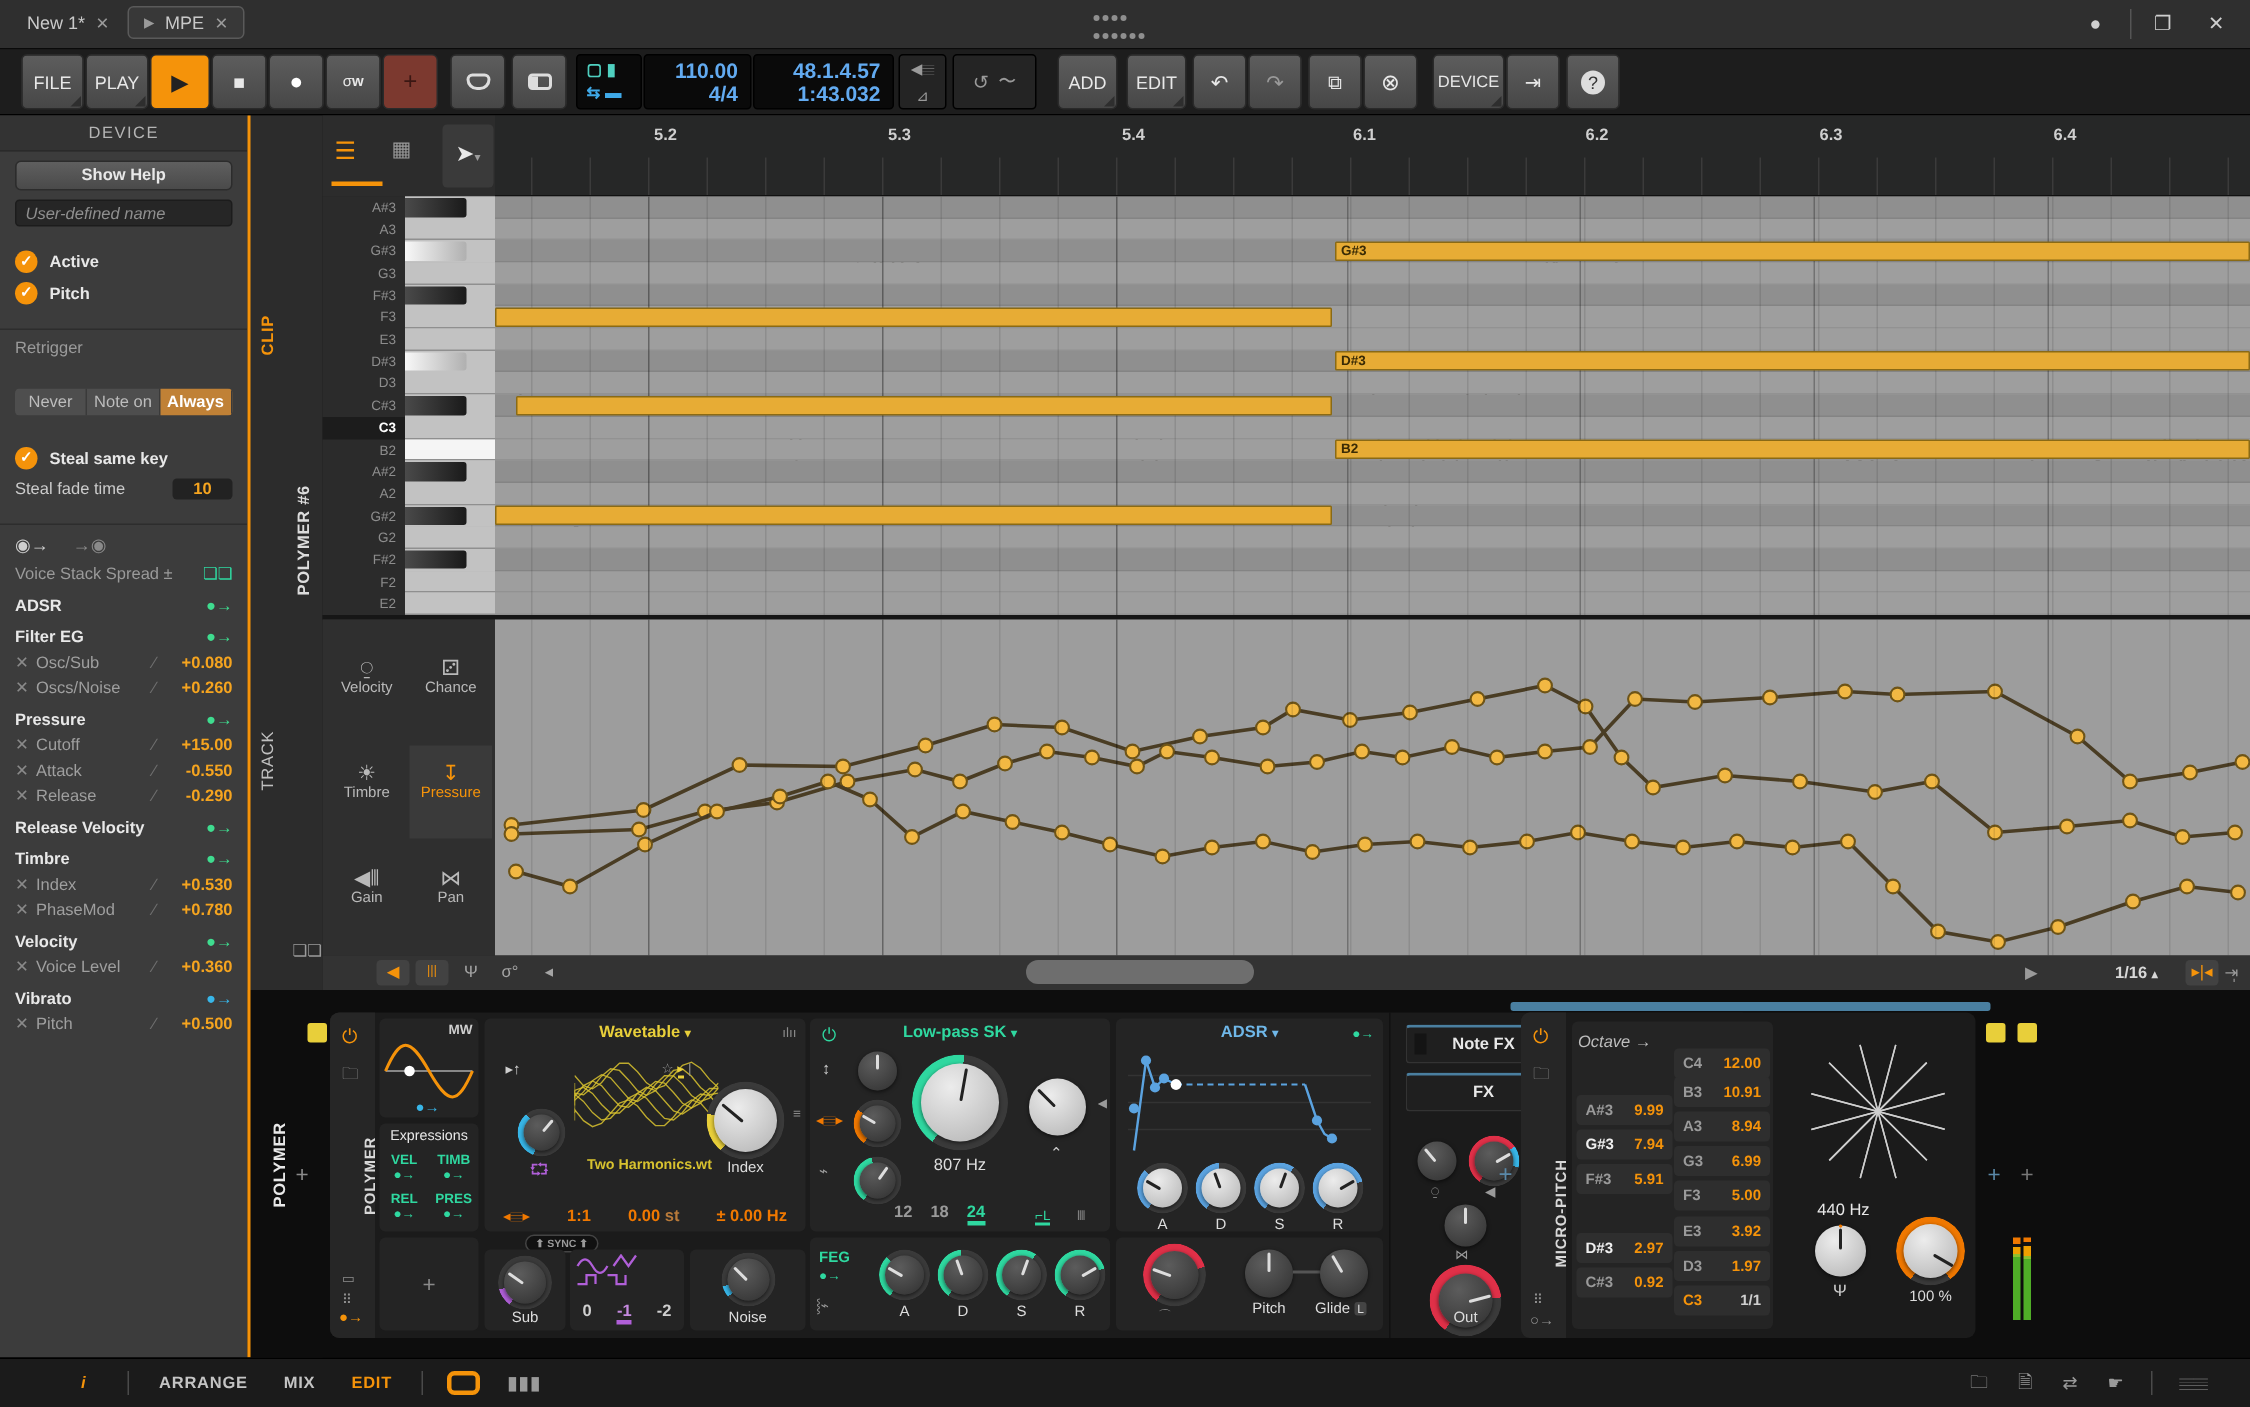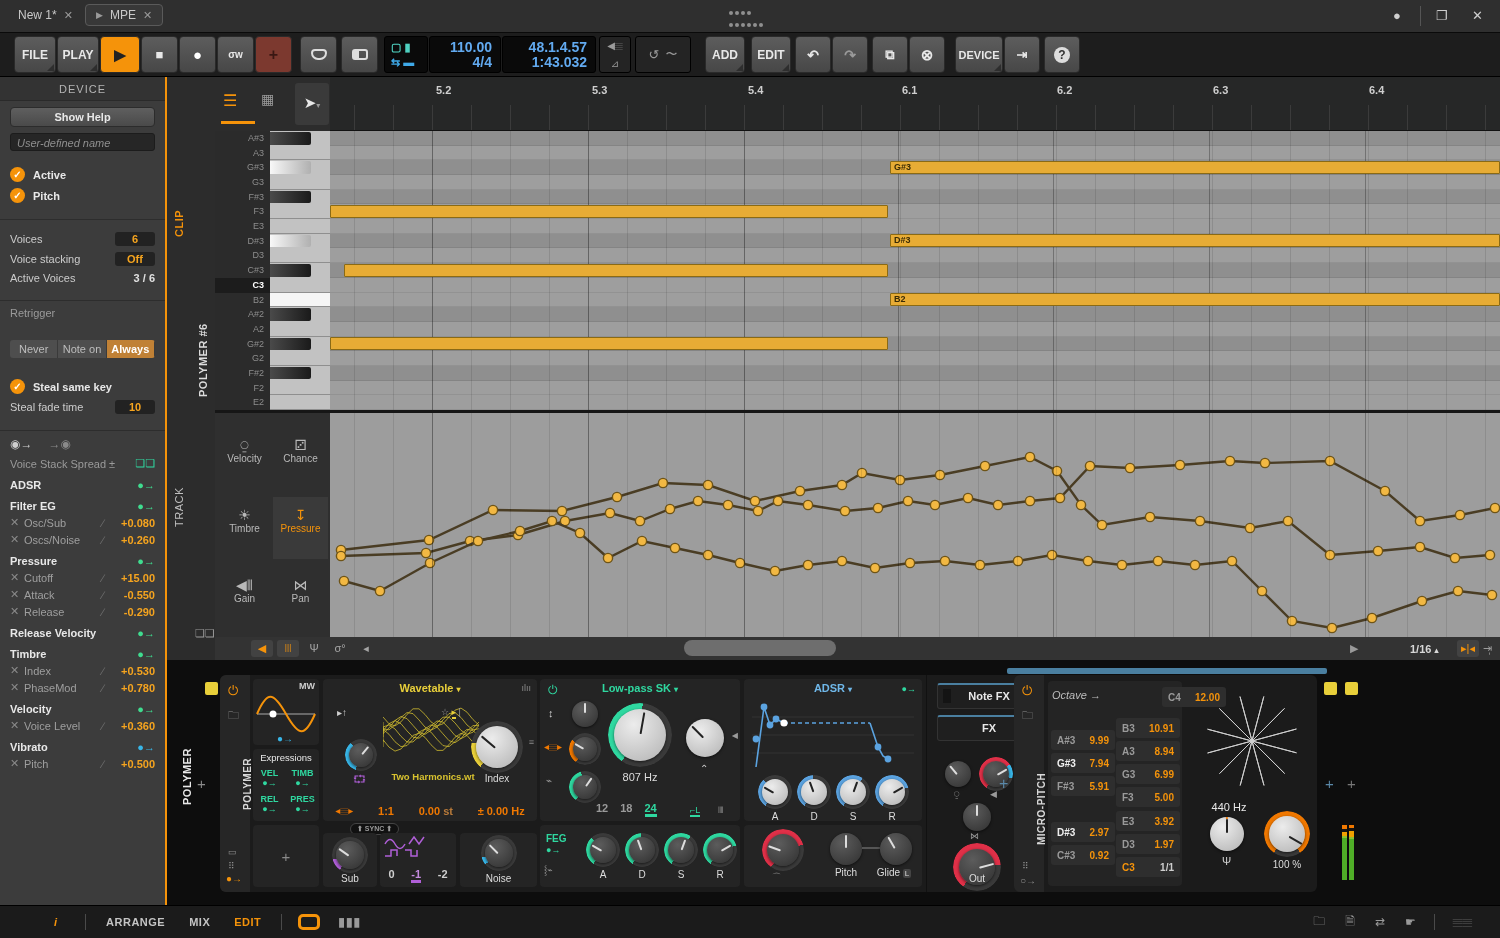--- a/index.html
+++ b/index.html
@@ -10,21 +10,21 @@
   
   #titlebar{left:0;top:0;width:1500px;height:33px;background:#2f2f2f;border-bottom:1px solid #0a0a0a}
   .doc-tab{display:inline-flex;align-items:center;gap:7px;color:#c9c9c9;font-size:12px}
   #tab2{border:1px solid #5a5a5a;border-radius:4px;padding:3px 10px;background:#383838}
   .tab-x{color:#9a9a9a;font-size:11px}
   #logo-dots span{display:inline-block;width:4px;height:4px;border-radius:50%;background:#8f8f8f;margin:1px}
   .winbtn{color:#cfcfcf;font-size:13px}
 
   
   #toolbar{left:0;top:33px;width:1500px;height:44px;background:#1d1d1d;border-bottom:1px solid #000}
-  .tbtn{position:absolute;top:3px;height:37px;background:linear-gradient(#5d5d5d,#474747);border:1px solid #2a2a2a;border-radius:4px;color:#e8e8e8;display:flex;align-items:center;justify-content:center;font-size:12px;font-weight:bold}
+  .tbtn{position:absolute;top:3px;height:37px;background:linear-gradient(#5d5d5d,#474747);border:1px solid #2a2a2a;border-radius:4px;color:#e8e8e8;display:flex;align-items:center;justify-content:center;font-size:12px;font-weight:normal}
   .fold::after{content:"";position:absolute;right:1px;bottom:1px;border-left:7px solid transparent;border-bottom:7px solid #2e2e2e}
   .disp{position:absolute;top:3px;height:37px;background:#0a0a0a;border:1px solid #000;border-radius:3px;color:#62aaf0;display:flex;flex-direction:column;justify-content:center;text-align:right;font-weight:bold}
   .disp .l1,.disp .l2{line-height:15px;padding-right:8px;font-size:14px}
   .ibtn{position:absolute;top:3px;height:37px;background:#242424;border:1px solid #000;border-radius:3px;color:#9a9a9a;display:flex;align-items:center;justify-content:center;gap:6px}
 
   
   #sidebar{left:0;top:77px;width:165px;height:828px;background:#3c3c3c;overflow:hidden;font-size:11px}
   #sidebar-header{height:24px;background:#333;color:#b5b5b5;text-align:center;line-height:24px;letter-spacing:1px;font-size:11px;border-bottom:1px solid #2a2a2a}
   .sb{padding:6px 10px}
   .sb-sep{border-top:1px solid #2d2d2d;margin-top:4px;padding-top:6px}
@@ -178,34 +178,20 @@
     <div class="inputbox">User-defined name</div>
     <div class="sb">
       <div class="sb-row" style="justify-content:flex-start">
         <span class="chk">✓</span>
         <span style="color:#e8e8e8;font-weight:bold">Active</span>
       </div>
       <div class="sb-row" style="justify-content:flex-start">
         <span class="chk">✓</span>
         <span style="color:#e8e8e8;font-weight:bold">Pitch</span>
       </div>
-    </div>
-    <div class="sb sb-sep">
-      <div class="sb-row">
-          <span>Voices</span>
-          <span class="valbox">6</span>
-        </div>
-      <div class="sb-row">
-          <span>Voice stacking</span>
-          <span class="valbox">Off</span>
-        </div>
-      <div class="sb-row">
-          <span>Active Voices</span>
-          <span style="color:#e0e0e0;font-weight:bold">3 / 6</span>
-        </div>
     </div>
     <div class="sb sb-sep">
       <div style="color:#9a9a9a">Retrigger</div>
       <div class="seg">
           <span>Never</span>
           <span>Note on</span>
           <span class="on">Always</span>
         </div>
       <div class="sb-row" style="justify-content:flex-start">
         <span class="chk">✓</span>
@@ -927,21 +913,21 @@
             <div class="pitchrow" style="left: 3px; top: 141px;">
               <span class="n" style="color: rgb(239, 239, 239);">D#3</span>
               <span class="v">2.97</span>
             </div>
             <div class="pitchrow" style="left: 3px; top: 164px;">
               <span class="n">C#3</span>
               <span class="v">0.92</span>
             </div>
           </div>
           <div id="mp-right">
-            <div class="pitchrow" style="left: 68px; top: 6px; margin-left: 46px;">
+            <div class="pitchrow" style="left: 68px; top: 18px;">
               <span class="n">C4</span>
               <span class="v">12.00</span>
             </div>
             <div class="pitchrow" style="left: 68px; top: 37px;">
               <span class="n">B3</span>
               <span class="v">10.91</span>
             </div>
             <div class="pitchrow" style="left: 68px; top: 60px;">
               <span class="n">A3</span>
               <span class="v">8.94</span>

